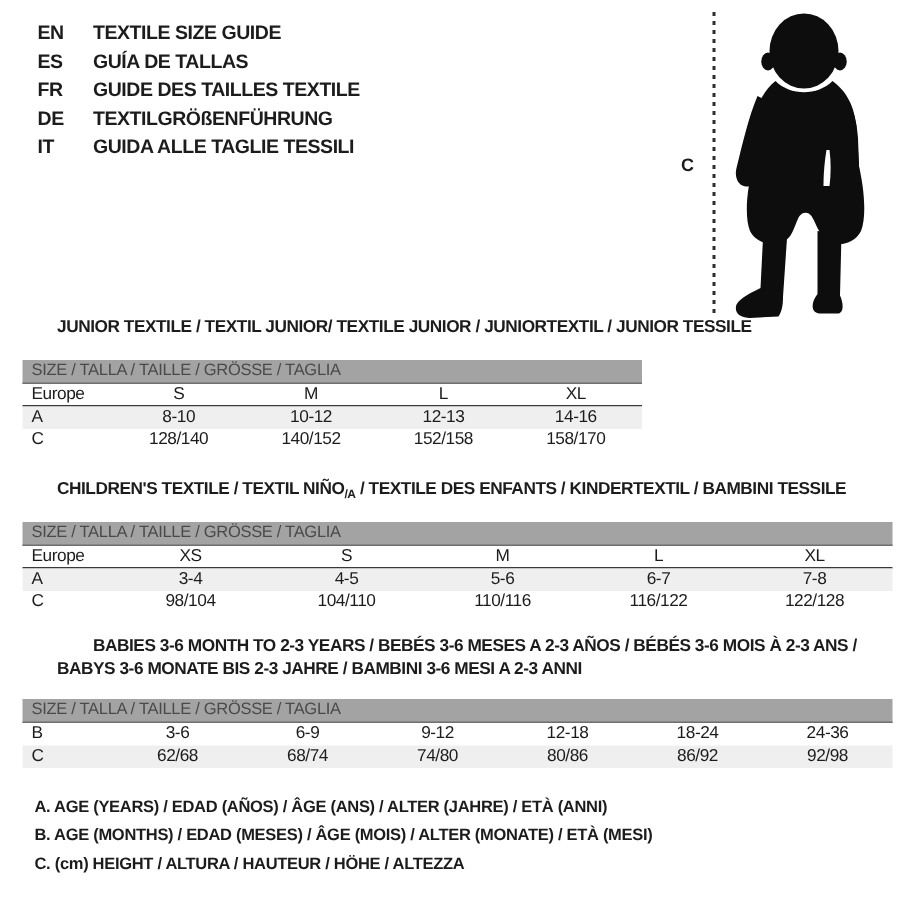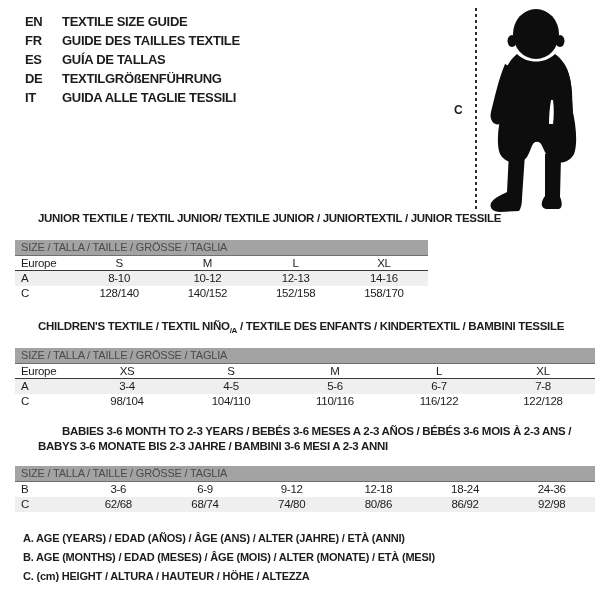--- a/index.html
+++ b/index.html
@@ -42,26 +42,26 @@
 <body>
 
 <div class="canvas">
 
   <div class="lang-list">
     <div class="lang-row">
       <span class="lang-code">EN</span>
       <span class="lang-title">TEXTILE SIZE GUIDE</span>
     </div>
     <div class="lang-row">
+      <span class="lang-code">ES</span>
+      <span class="lang-title">GUÍA DE TALLAS</span>
+    </div>
+    <div class="lang-row">
       <span class="lang-code">FR</span>
       <span class="lang-title">GUIDE DES TAILLES TEXTILE</span>
-    </div>
-    <div class="lang-row">
-      <span class="lang-code">ES</span>
-      <span class="lang-title">GUÍA DE TALLAS</span>
     </div>
     <div class="lang-row">
       <span class="lang-code">DE</span>
       <span class="lang-title">TEXTILGRÖßENFÜHRUNG</span>
     </div>
     <div class="lang-row">
       <span class="lang-code">IT</span>
       <span class="lang-title">GUIDA ALLE TAGLIE TESSILI</span>
     </div>
   </div>

